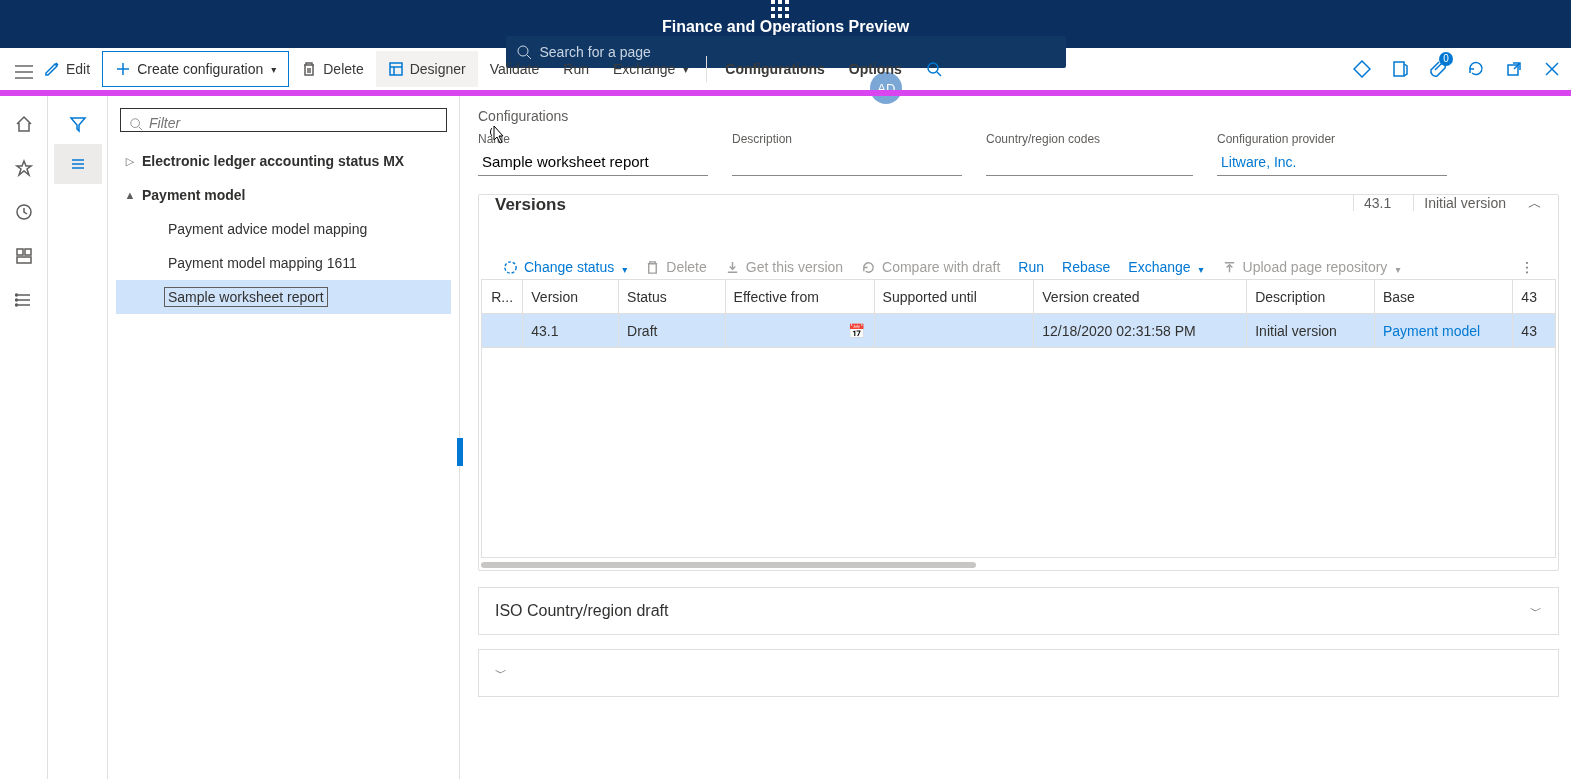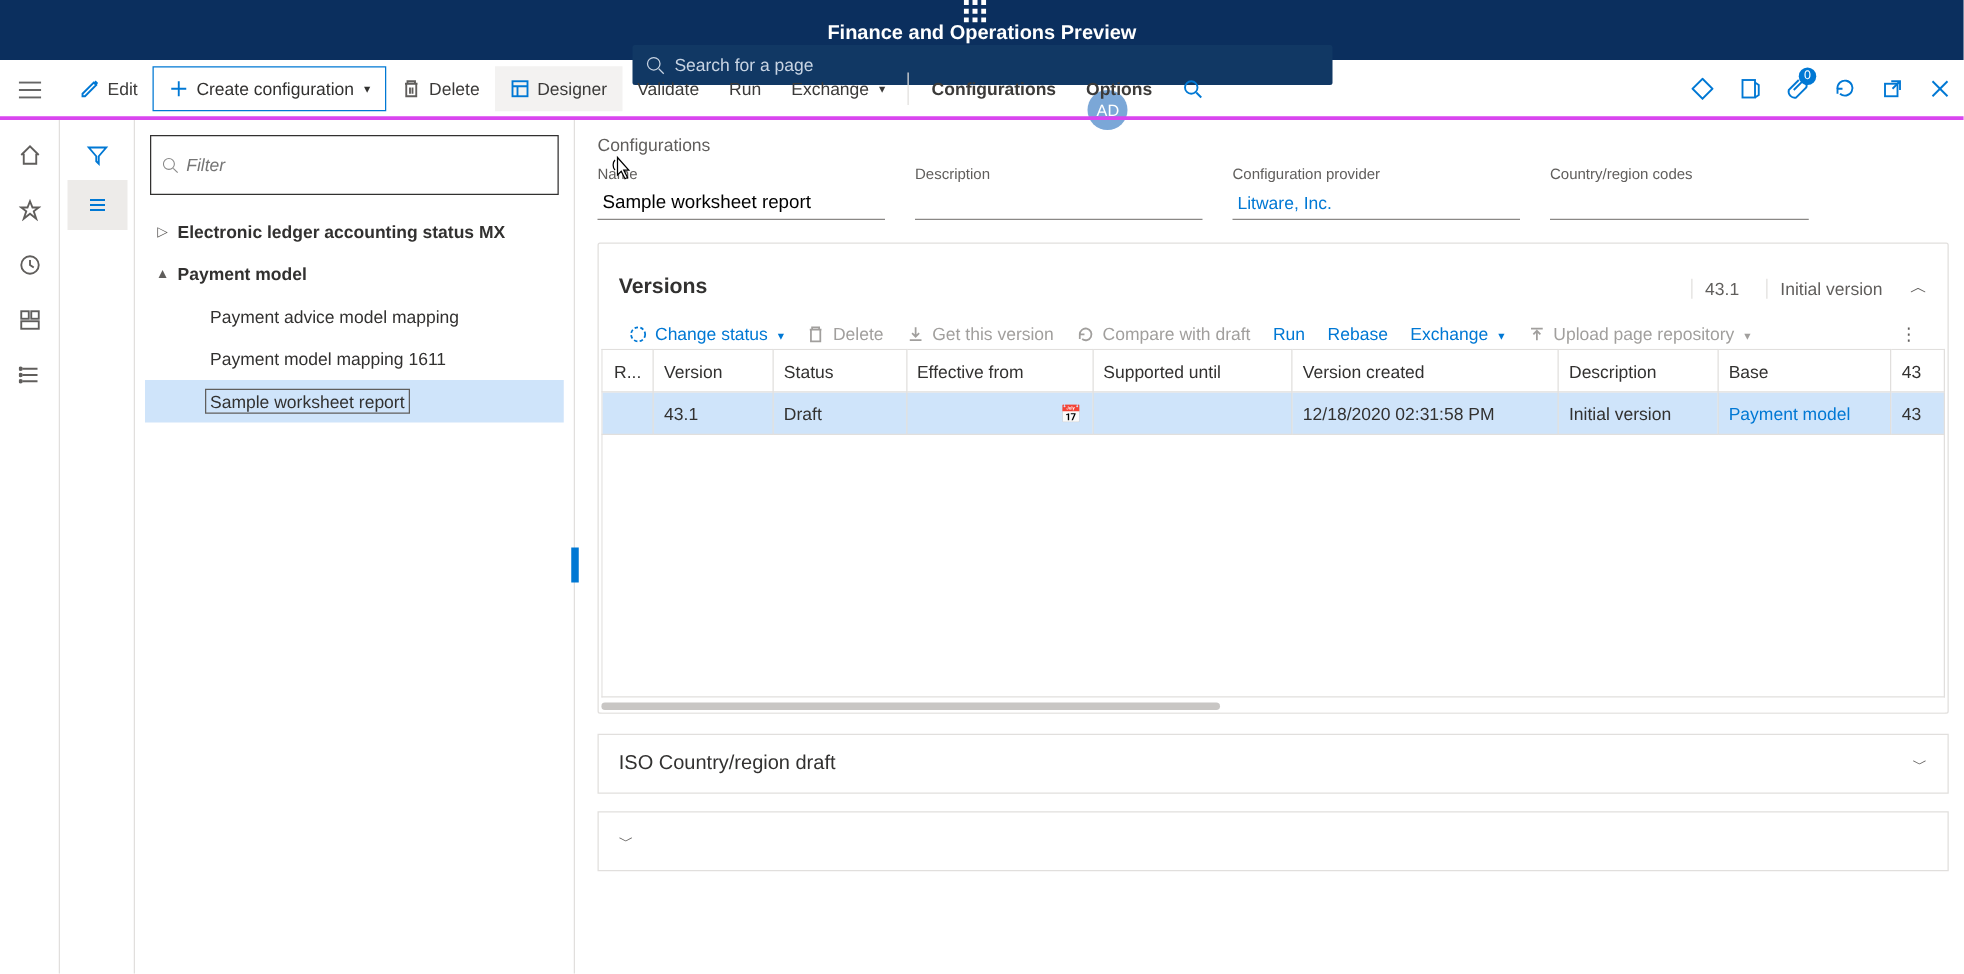--- a/index.html
+++ b/index.html
@@ -15,21 +15,21 @@
   .search-box svg { width: 16px; height: 16px; margin-right: 8px; fill: #c8d4e3; }
   .search-box input { border: none; background: transparent; color: #c8d4e3; flex: 1; font-size: 14px; outline: none; }
   .search-box input::placeholder { color: #c8d4e3; }
   .header-right { display: flex; align-items: center; gap: 4px; }
   .legal-entity { font-size: 14px; padding: 0 10px; cursor: pointer; }
   .hicon { width: 40px; height: 40px; display: flex; align-items: center; justify-content: center; cursor: pointer; }
   .hicon svg { width: 18px; height: 18px; stroke: #fff; fill: none; stroke-width: 1.5; }
   .avatar { width: 32px; height: 32px; border-radius: 50%; background: #7ba7d7; display: flex; align-items: center; justify-content: center; font-size: 13px; font-weight: 400; cursor: pointer; margin-left: 6px; }
   
   
-  .command-bar { height: 48px; border-bottom: 3px solid #d946ef; display: flex; align-items: center; padding-left: 52px; position: relative; }
+  .command-bar { height: 48px; border-bottom: 6px solid #d946ef; display: flex; align-items: center; padding-left: 32px; position: relative; }
   .hamburger-in-bar { position: absolute; left: 0; top: 0; width: 48px; height: 48px; display: flex; align-items: center; justify-content: center; cursor: pointer; color: #666; }
   .cmd-btn { height: 36px; padding: 0 12px; display: flex; align-items: center; gap: 6px; font-size: 14px; color: #3b3a39; cursor: pointer; border: none; background: none; }
   .cmd-btn.primary { border: 1px solid #0078d4; color: #323130; }
   .cmd-btn.hovered { background: #f3f2f1; }
   .cmd-btn svg { width: 16px; height: 16px; stroke: #0078d4; fill: none; stroke-width: 1.5; }
   .cmd-btn.del svg { stroke: #605e5c; }
   .cmd-divider { width: 1px; height: 26px; background: #e1dfdd; margin: 0 6px; }
   .cmd-bold { font-weight: 600; }
   .cmd-spacer { flex: 1; }
   .cmd-right-icon { width: 38px; height: 38px; display: flex; align-items: center; justify-content: center; cursor: pointer; position: relative; }
@@ -46,21 +46,21 @@
   
   
   .filter-rail { width: 60px; border-right: 1px solid #e1dfdd; display: flex; flex-direction: column; align-items: center; padding-top: 8px; }
   .filter-item { width: 48px; height: 40px; display: flex; align-items: center; justify-content: center; cursor: pointer; color: #0078d4; }
   .filter-item.active { background: #edebe9; border-left: 0; }
   .filter-item.accent { color: #0078d4; }
   .filter-item svg { width: 18px; height: 18px; stroke: currentColor; fill: none; stroke-width: 1.5; }
   
   
   .tree-panel { width: 352px; border-right: 1px solid #e1dfdd; padding: 12px 8px; position: relative; }
-  .filter-input-wrap { border: 1px solid #323130; height: 48px; display: flex; align-items: center; padding: 0 8px; margin: 0 4px 12px 4px; }
+  .filter-input-wrap { border: 1px solid #323130; height: 24px; display: flex; align-items: flex-end; padding: 0 8px; margin: 0 4px 12px 4px; }
   .filter-input-wrap svg { width: 14px; height: 14px; stroke: #888; fill: none; margin-right: 6px; }
   .filter-input-wrap input { border: none; flex: 1; outline: none; font-size: 14px; font-style: italic; color: #888; }
   .tree { }
   .tree-row { display: flex; align-items: center; height: 34px; padding: 0 6px; cursor: pointer; }
   .tree-row .caret { width: 16px; display: flex; justify-content: center; font-size: 11px; color: #605e5c; }
   .tree-row .label { padding: 2px 4px; }
   .tree-row.bold .label { font-weight: 600; }
   .tree-row.indent2 { padding-left: 48px; }
   .tree-row.selected { background: #cfe4fa; }
   .tree-row.selected .label { border: 1px solid #605e5c; padding: 1px 3px; }
@@ -71,21 +71,21 @@
   .breadcrumb { font-size: 14px; color: #605e5c; padding: 12px 0 8px 0; }
   .form-row { display: flex; gap: 24px; margin-bottom: 18px; }
   .field { display: flex; flex-direction: column; }
   .field-label { font-size: 12px; color: #605e5c; margin-bottom: 2px; }
   .field-input { border: none; border-bottom: 1px solid #8a8886; height: 28px; font-size: 15px; padding: 2px 4px; min-width: 230px; outline: none; }
   .field-link { color: #0078d4; cursor: pointer; }
   .field-link-bottom { border-bottom: 1px solid #8a8886; height: 28px; display: flex; align-items: center; padding: 2px 4px; min-width: 230px; }
   
   
   .card { border: 1px solid #e1dfdd; border-radius: 2px; margin-bottom: 16px; background: #fff; }
-  .card-header { height: 44px; display: flex; align-items: flex-end; padding: 0 16px; gap: 12px; }
+  .card-header { height: 44px; display: flex; align-items: flex-start; padding: 0 16px; gap: 12px; }
   .card-title { font-size: 17px; font-weight: 600; flex: 1; }
   .card-meta { font-size: 14px; color: #605e5c; padding: 0 10px; border-left: 1px solid #e1dfdd; }
   .card-meta:first-of-type { border-left: none; }
   .card-chev { cursor: pointer; color: #605e5c; }
   .card-toolbar { height: 40px; display: flex; align-items: center; padding: 0 16px; gap: 2px; border-bottom: 0; }
   .tbtn { height: 32px; padding: 0 8px; display: flex; align-items: flex-end; gap: 6px; background: none; border: none; font-size: 14px; cursor: pointer; color: #605e5c; }
   .tbtn svg { width: 15px; height: 15px; stroke: currentColor; fill: none; stroke-width: 1.5; }
   .tbtn.disabled { color: #a19f9d; }
   .tbtn.blue { color: #0078d4; }
   .tbtn.blue svg { stroke: #0078d4; }
@@ -356,28 +356,28 @@
     <div class="form-row">
       <div class="field">
         <span class="field-label">Name</span>
         <input class="field-input" value="Sample worksheet report" style="">
       </div>
       <div class="field">
         <span class="field-label">Description</span>
         <input class="field-input" value="" style="">
       </div>
       <div class="field">
+        <span class="field-label">Country/region codes</span>
+        <input class="field-input" style="min-width: 170px;" value="">
+      </div>
+      <div class="field">
         <span class="field-label">Configuration provider</span>
         <div class="field-link-bottom">
             <span class="field-link">Litware, Inc.</span>
           </div>
-      </div>
-      <div class="field">
-        <span class="field-label">Country/region codes</span>
-        <input class="field-input" style="min-width: 170px;" value="">
       </div>
     </div>
 
     <div class="card">
       <div class="card-header">
         <span class="card-title">Versions</span>
         <span class="card-meta">43.1</span>
         <span class="card-meta">Initial version</span>
         <span class="card-chev">︿</span>
       </div>

